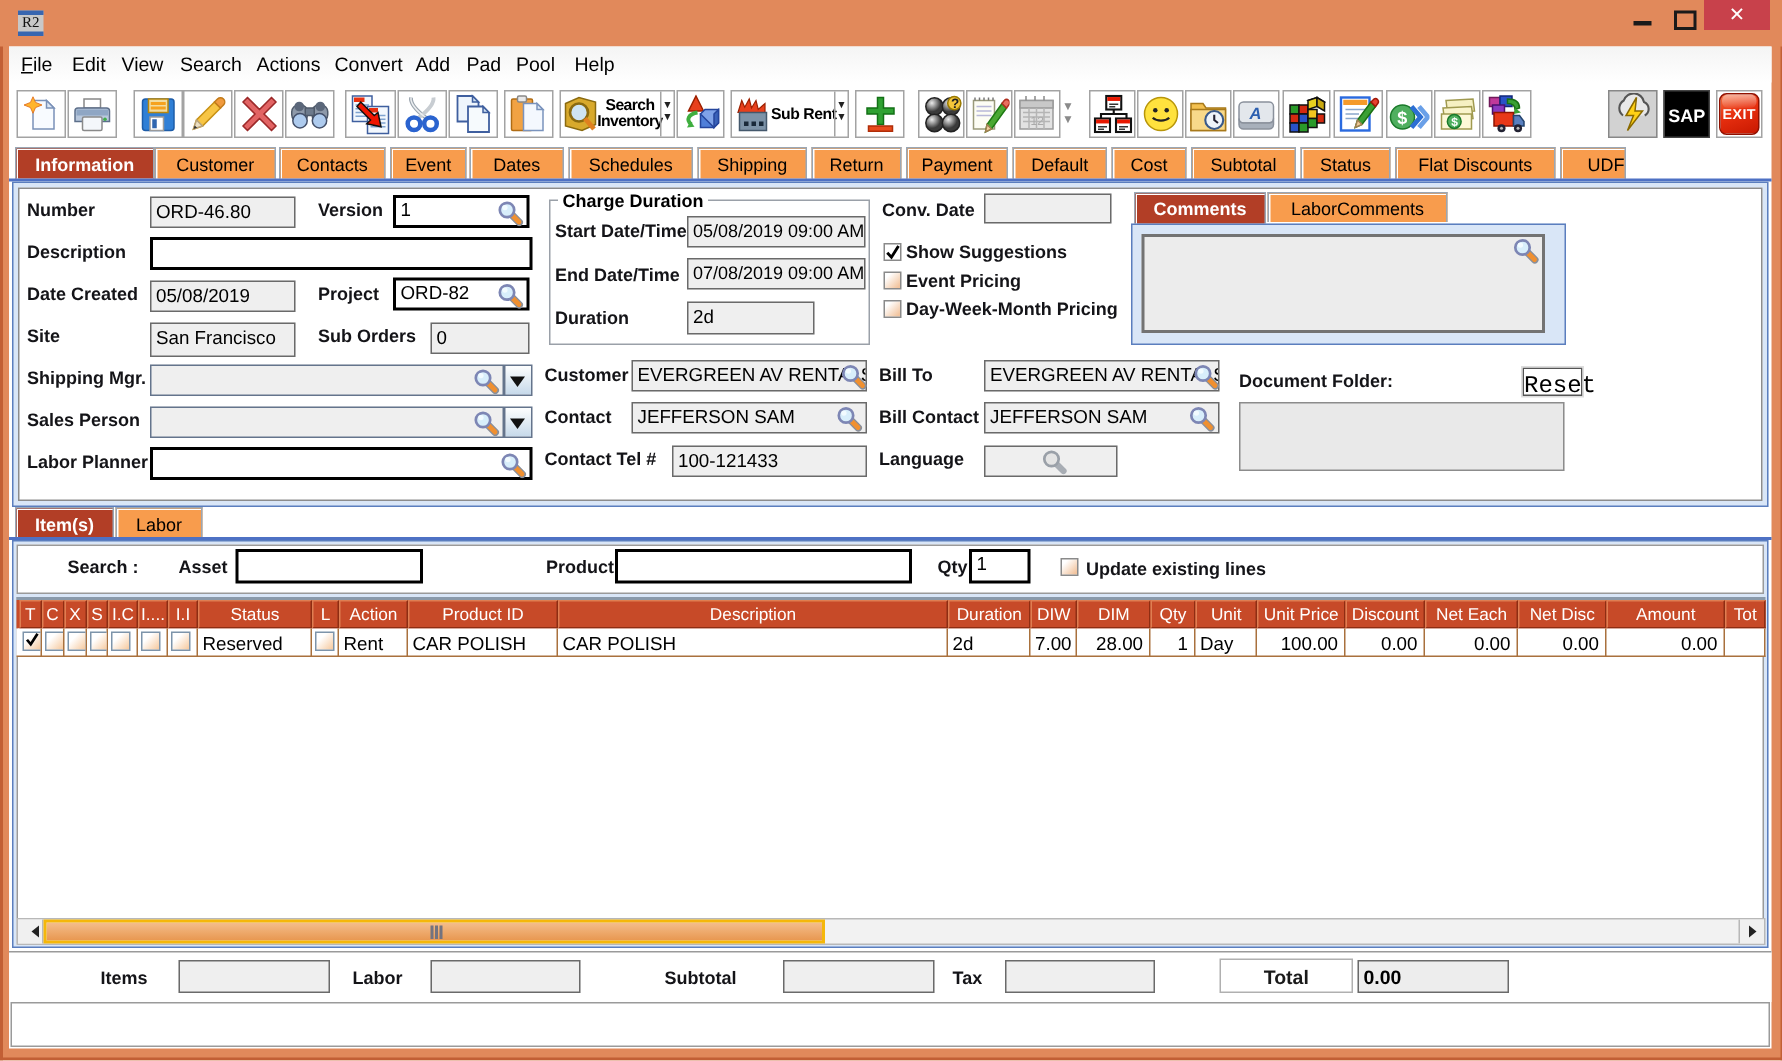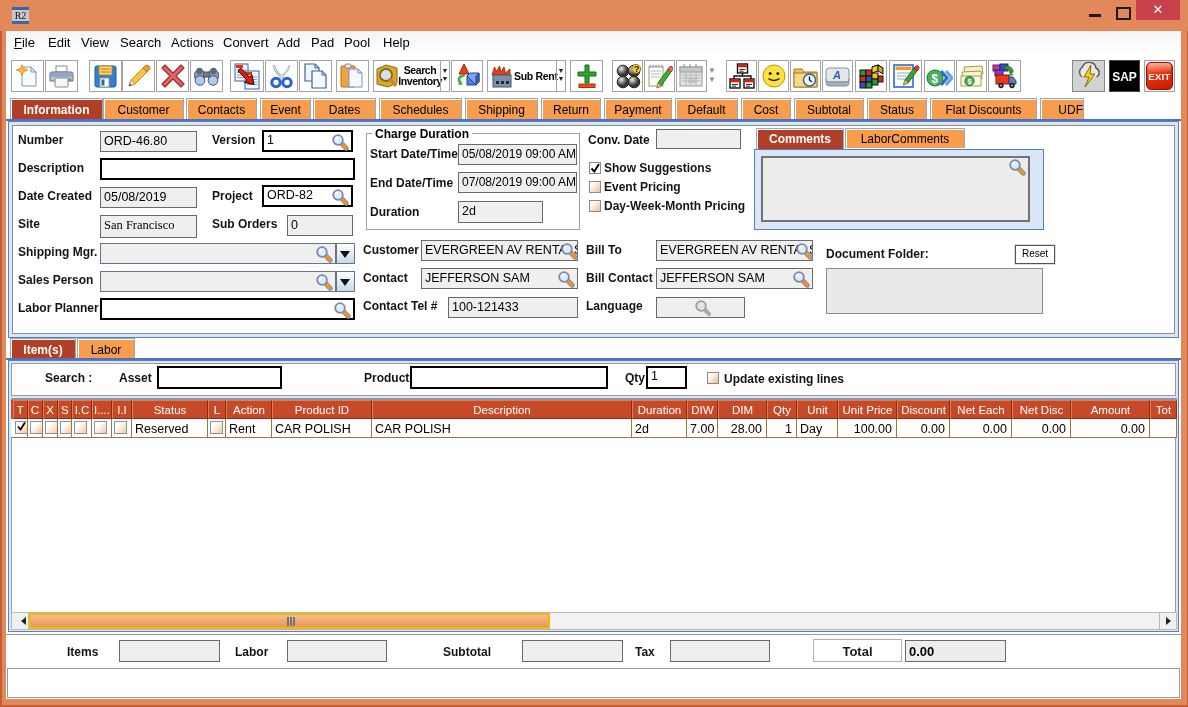--- a/index.html
+++ b/index.html
@@ -362,21 +362,21 @@
     <div class="lbl" style="left:212px;top:189px;">Project</div>
     <div class="ed" style="left:262px;top:185px;width:91px;height:22px;">ORD-82</div>
     <svg class="mg" style="left:331px;top:188px;" width="18" height="18" viewBox="0 0 18 18">
         <path d="M10.6 10.6l4.6 4.6" stroke="#8a8f9a" stroke-width="5" stroke-linecap="round"></path>
         <path d="M10.8 10.8l4.2 4.2" stroke="#F09030" stroke-width="3.2" stroke-linecap="round"></path>
         <circle cx="7" cy="7" r="4.8" fill="#D8EEFB" stroke="#7d86b4" stroke-width="1.8"></circle>
         <circle cx="5.6" cy="5.4" r="1.8" fill="#f2fbff"></circle>
       </svg>
 
     <div class="lbl" style="left:18px;top:217px;">Site</div>
-    <div class="ro" style="left:100px;top:215px;width:97px;height:23px;font-family:Liberation Serif, serif;">San Francisco</div>
+    <div class="ro" style="left:100px;top:215px;width:97px;height:23px;">San Francisco</div>
     <div class="lbl" style="left:212px;top:217px;">Sub Orders</div>
     <div class="ro" style="left:287px;top:215px;width:66px;height:21px;">0</div>
 
     <div class="lbl" style="left:18px;top:245px;">Shipping Mgr.</div>
     <div class="ro" style="left:100px;top:243px;width:236px;height:21px;background:#EFEFEF;border-color:#64748c;"></div>
     <svg class="mg" style="left:315px;top:245px;" width="18" height="18" viewBox="0 0 18 18">
         <path d="M10.6 10.6l4.6 4.6" stroke="#8a8f9a" stroke-width="5" stroke-linecap="round"></path>
         <path d="M10.8 10.8l4.2 4.2" stroke="#F09030" stroke-width="3.2" stroke-linecap="round"></path>
         <circle cx="7" cy="7" r="4.8" fill="#D8EEFB" stroke="#7d86b4" stroke-width="1.8"></circle>
         <circle cx="5.6" cy="5.4" r="1.8" fill="#f2fbff"></circle>
@@ -472,21 +472,21 @@
     <div class="lbl" style="left:363px;top:299px;">Contact Tel #</div>
     <div class="ro" style="left:448px;top:297px;width:130px;height:21px;">100-121433</div>
     <div class="lbl" style="left:586px;top:299px;">Language</div>
     <div class="ro" style="left:656px;top:297px;width:89px;height:21px;"></div>
     <svg class="mg" style="left:694px;top:299px;" width="18" height="18" viewBox="0 0 18 18">
         <path d="M10.8 10.8l4.2 4.2" stroke="#a8adb4" stroke-width="4.2" stroke-linecap="round"></path>
         <circle cx="7" cy="7" r="4.8" fill="#E4E4E4" stroke="#9aa0a8" stroke-width="1.8"></circle>
       </svg>
 
     <div class="lbl" style="left:826px;top:247px;">Document Folder:</div>
-    <div class="abs" style="left:1015px;top:245px;width:40px;height:19px;background:#fff;border:1px solid #555;outline:1px solid #ddd;font-size:10px;text-align:center;padding-top:2px;color:#000;">Reset</div>
+    <div class="abs" style="left:1015px;top:245px;width:40px;height:19px;background:#fff;border:1px solid #555;outline:1px solid #ddd;font-size:16px;text-align:center;padding-top:2px;color:#000;font-family:Liberation Mono, monospace;">Reset</div>
     <div class="abs" style="left:826px;top:268px;width:217px;height:46px;background:#E9E9E9;border:1px solid #8c8c8c;"></div>
   </div>
 
   <div id="itemtabs" class="abs" style="left:6px;top:338px;width:1175px;height:22px;">
     <div class="tab sel" style="left:4px;width:66px;height:20px;">Item(s)</div>
     <div class="tab" style="left:71px;width:58px;height:20px;">Labor</div>
     <div class="abs" style="left:0;top:20px;width:1175px;height:2px;background:#4E71C4;"></div>
   </div>
 
   <div id="itemspanel" class="abs" style="left:8px;top:360px;width:1171px;height:272px;border:1px solid #5B7EBE;background:#D9E6F7;">

